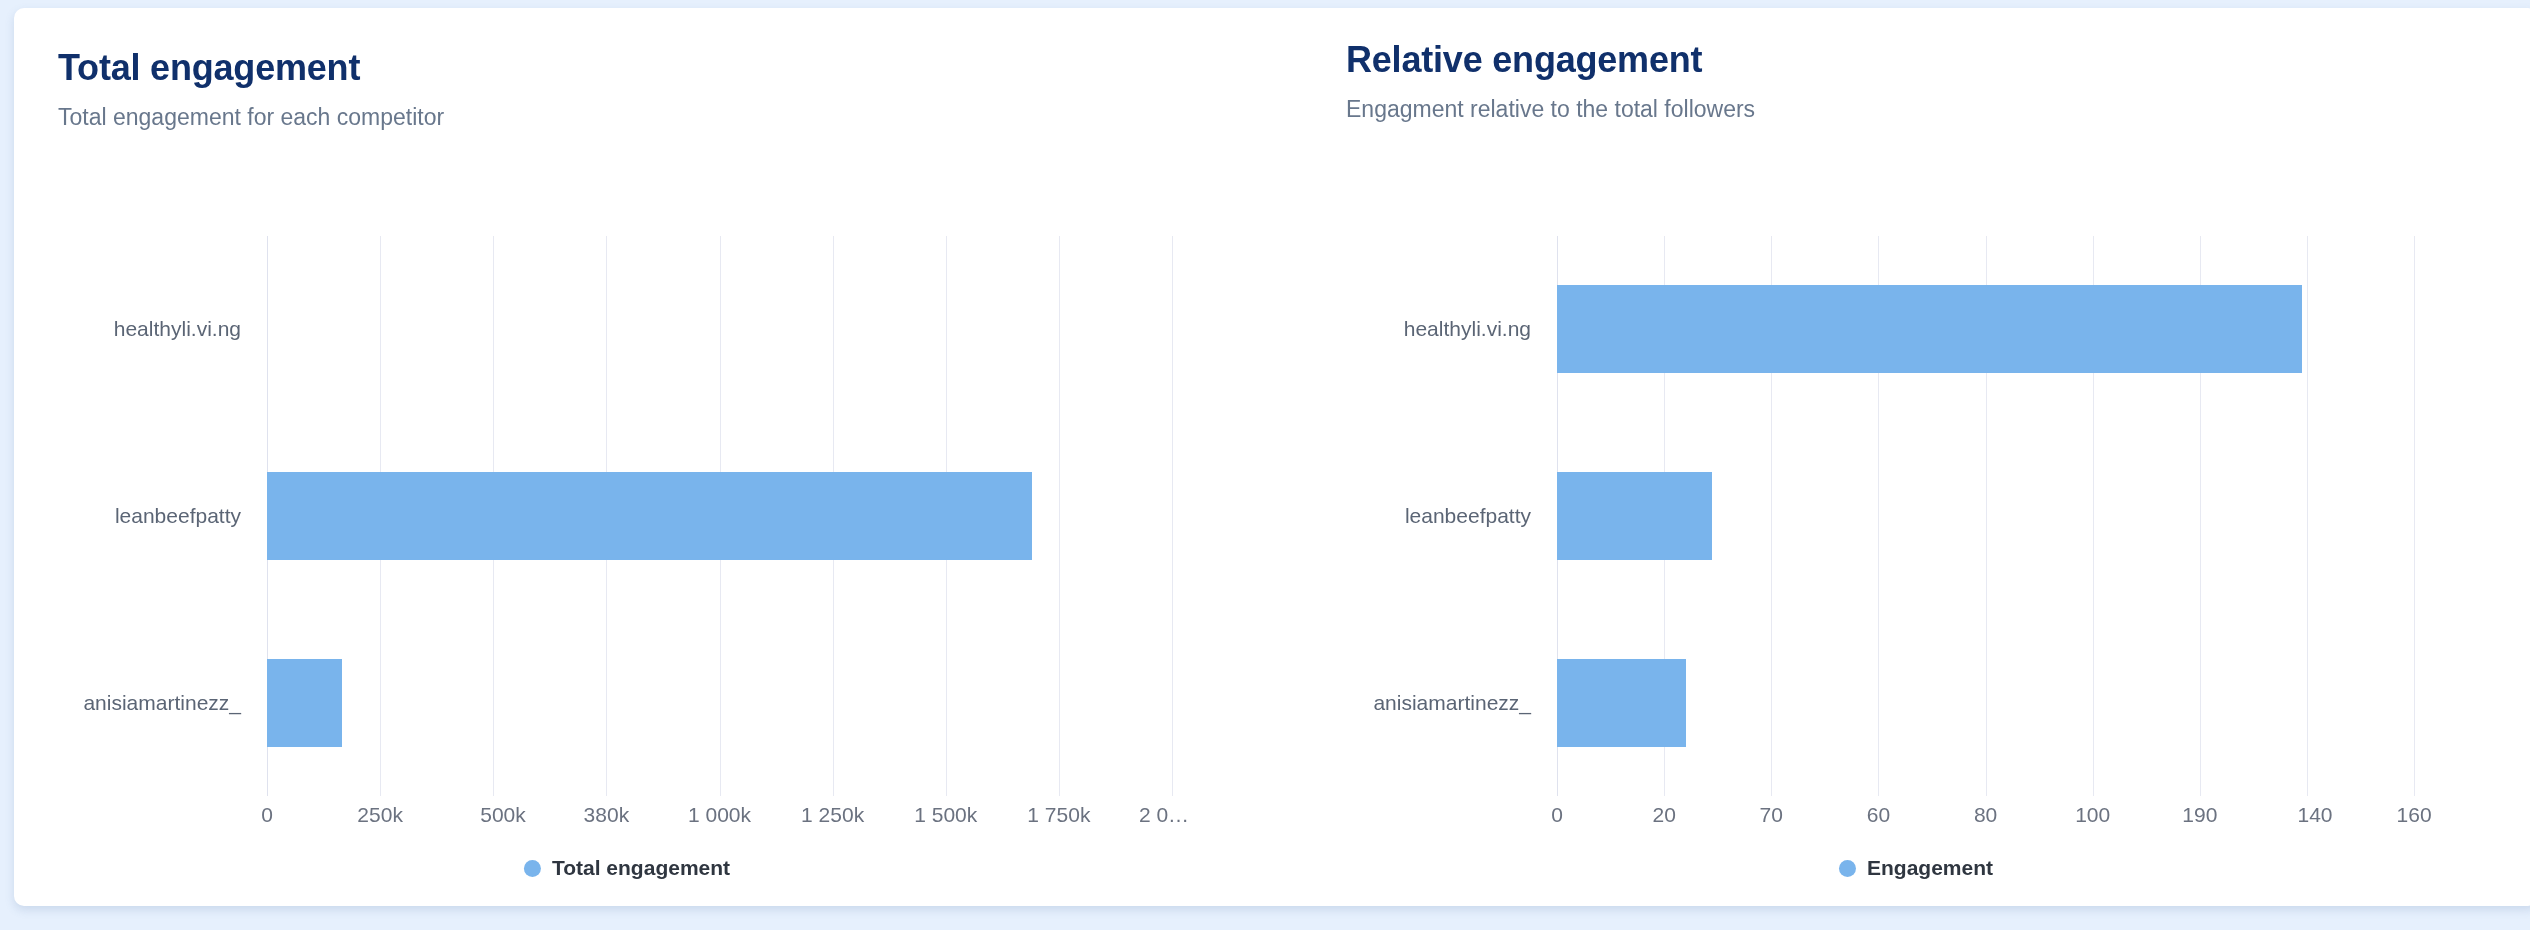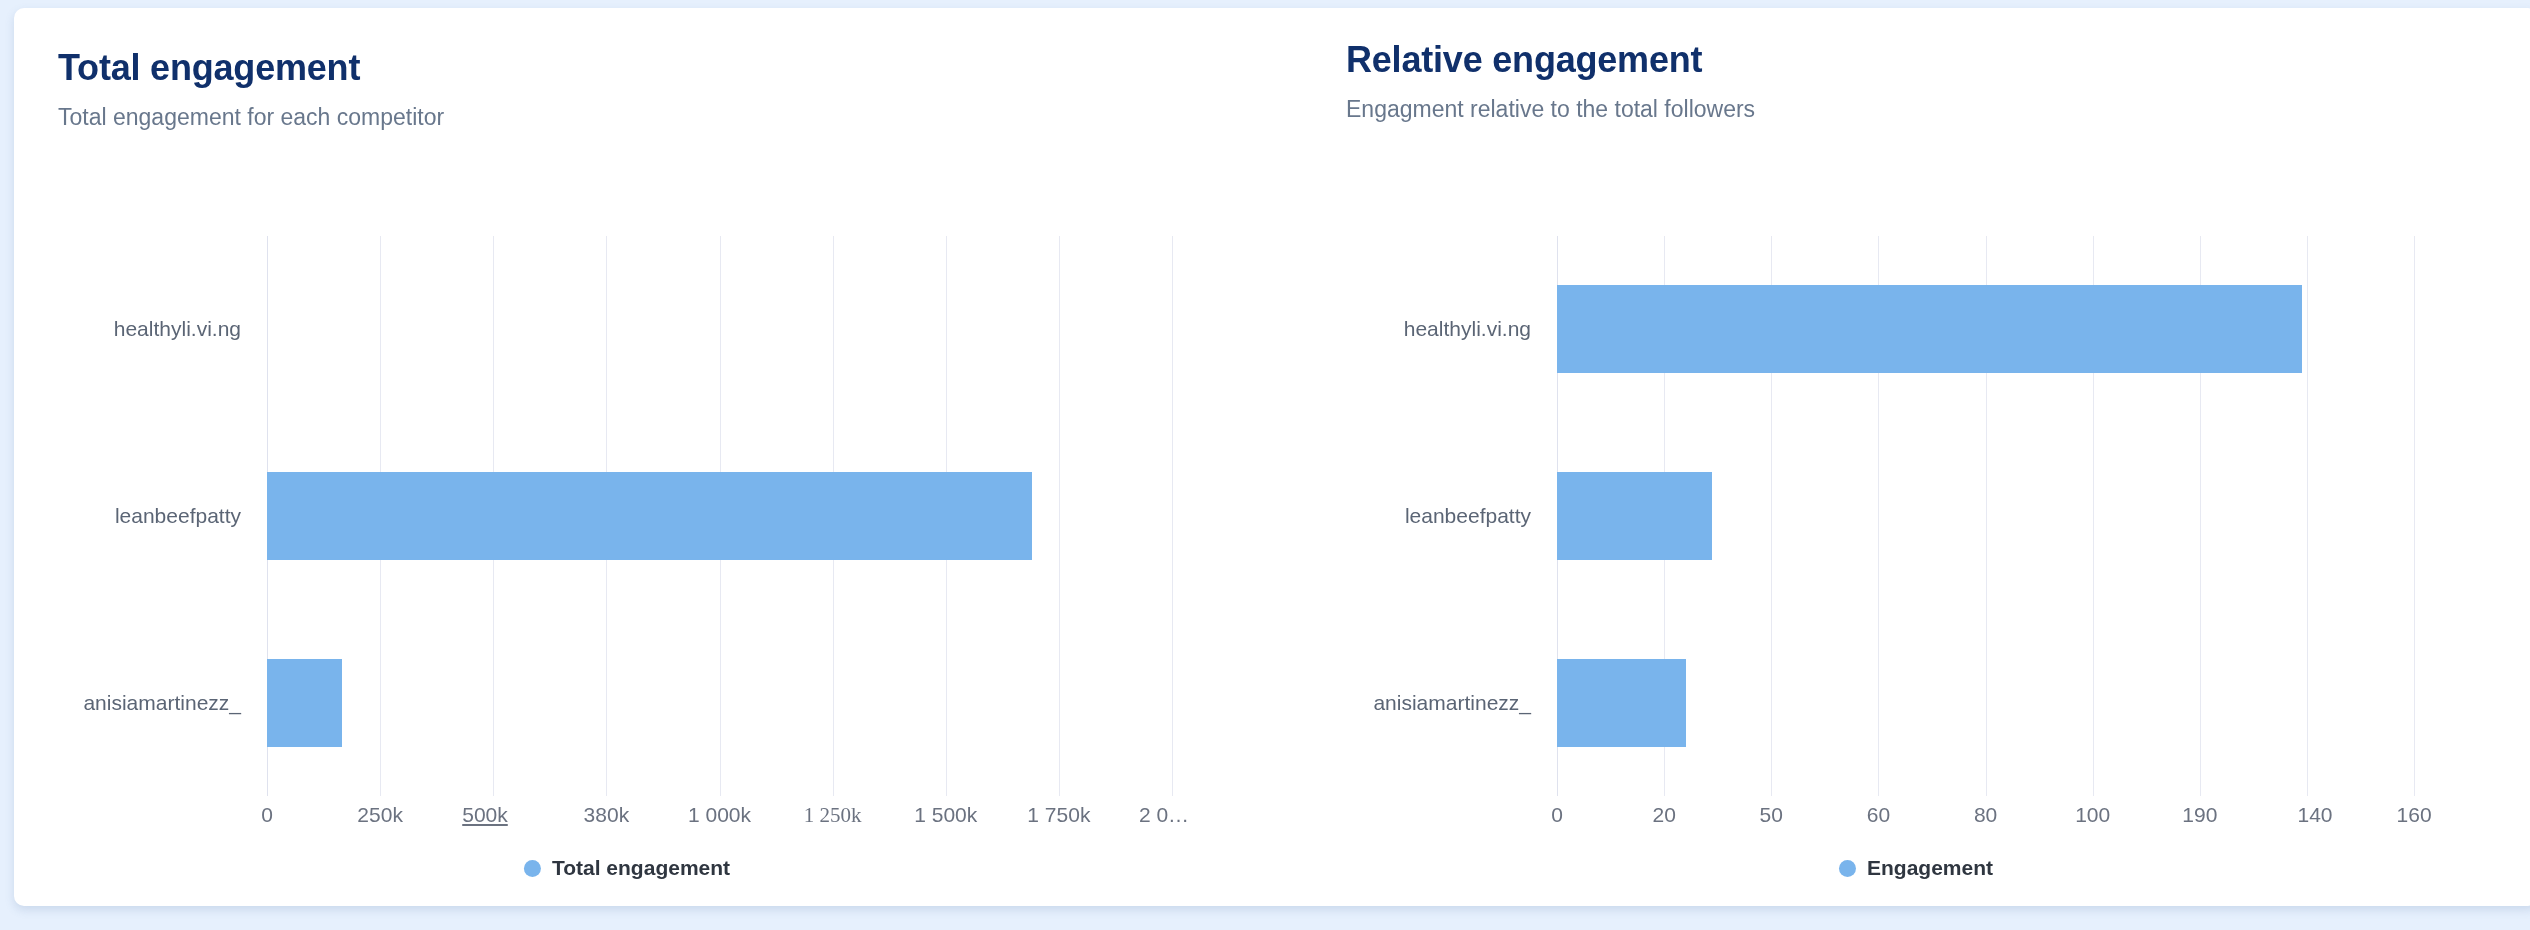--- a/index.html
+++ b/index.html
@@ -213,24 +213,24 @@
             </div>
             <div class="bar-row" style="top: 373.333px; height: 186.667px; width: 100%;">
               <div class="bar" title="anisiamartinezz_" style="width: 75.115px; background: rgb(121, 180, 236);"></div>
             </div>
           </div>
       </div>
 
       <div class="tick-labels">
           <div class="tick-label" style="left: 0px;">0</div>
           <div class="tick-label" style="left: 113.125px;">250k</div>
-          <div class="tick-label" style="left: 218px; text-decoration: underline;">500k</div>
+          <div class="tick-label" style="left: 236px;">500k</div>
           <div class="tick-label" style="left: 339.375px;">380k</div>
           <div class="tick-label" style="left: 452.5px;">1 000k</div>
-          <div class="tick-label" style="left: 565.625px; font-family: Liberation Serif, serif;">1 250k</div>
+          <div class="tick-label" style="left: 565.625px;">1 250k</div>
           <div class="tick-label" style="left: 678.75px;">1 500k</div>
           <div class="tick-label" style="left: 791.875px;">1 750k</div>
           <div class="tick-label" style="left: 897px;">2 0…</div>
         </div>
 
       <div class="legend">
         <span class="legend-dot"></span>
         <span class="legend-label">Total engagement</span>
       </div>
     </div>
@@ -268,21 +268,21 @@
             </div>
             <div class="bar-row" style="top: 373.333px; height: 186.667px; width: 100%;">
               <div class="bar" title="anisiamartinezz_" style="width: 128.571px; background: rgb(121, 180, 236);"></div>
             </div>
           </div>
       </div>
 
       <div class="tick-labels">
           <div class="tick-label" style="left: 0px;">0</div>
           <div class="tick-label" style="left: 107.143px;">20</div>
-          <div class="tick-label" style="left: 214.286px;">50</div>
+          <div class="tick-label" style="left: 214.286px;">70</div>
           <div class="tick-label" style="left: 321.429px;">60</div>
           <div class="tick-label" style="left: 428.571px;">80</div>
           <div class="tick-label" style="left: 535.714px;">100</div>
           <div class="tick-label" style="left: 642.857px;">190</div>
           <div class="tick-label" style="left: 750px; margin-left: 8px;">140</div>
           <div class="tick-label" style="left: 857.143px;">160</div>
         </div>
 
       <div class="legend">
         <span class="legend-dot"></span>

